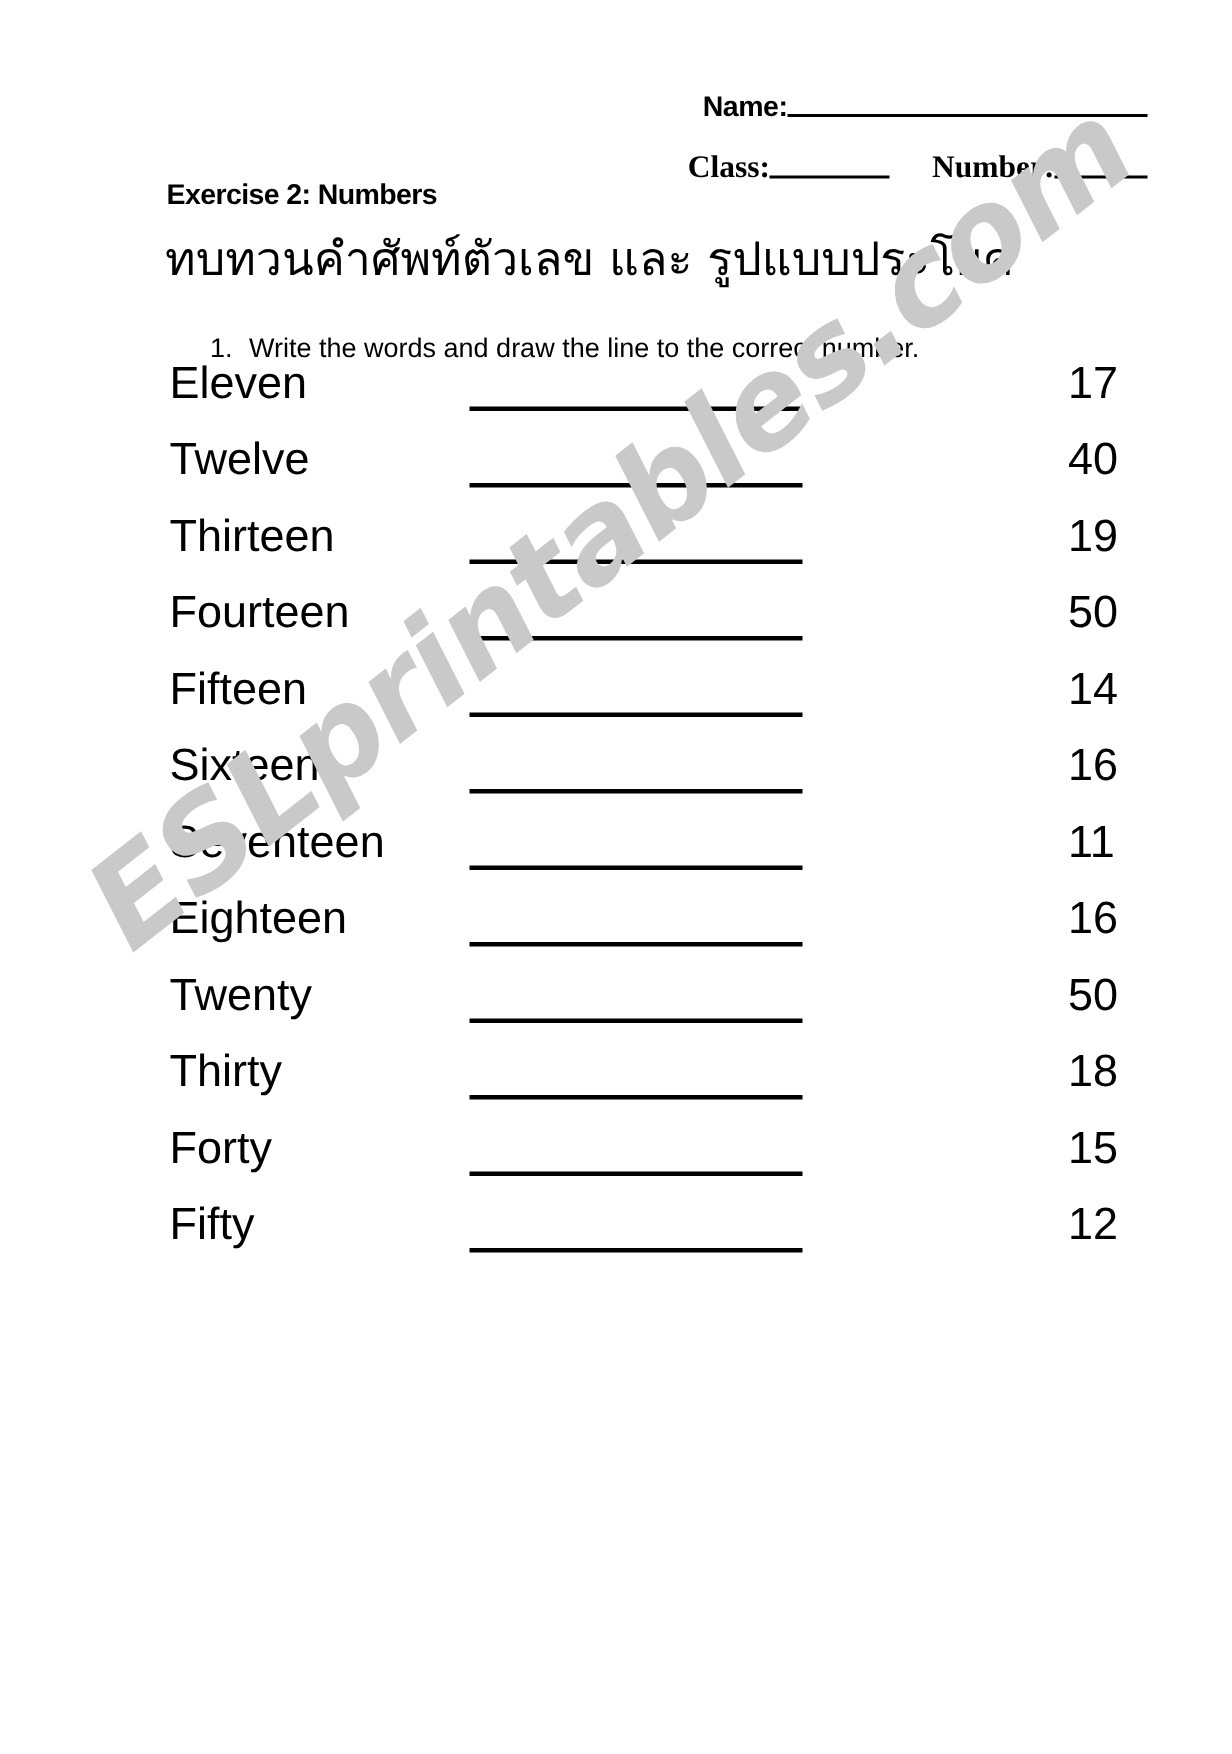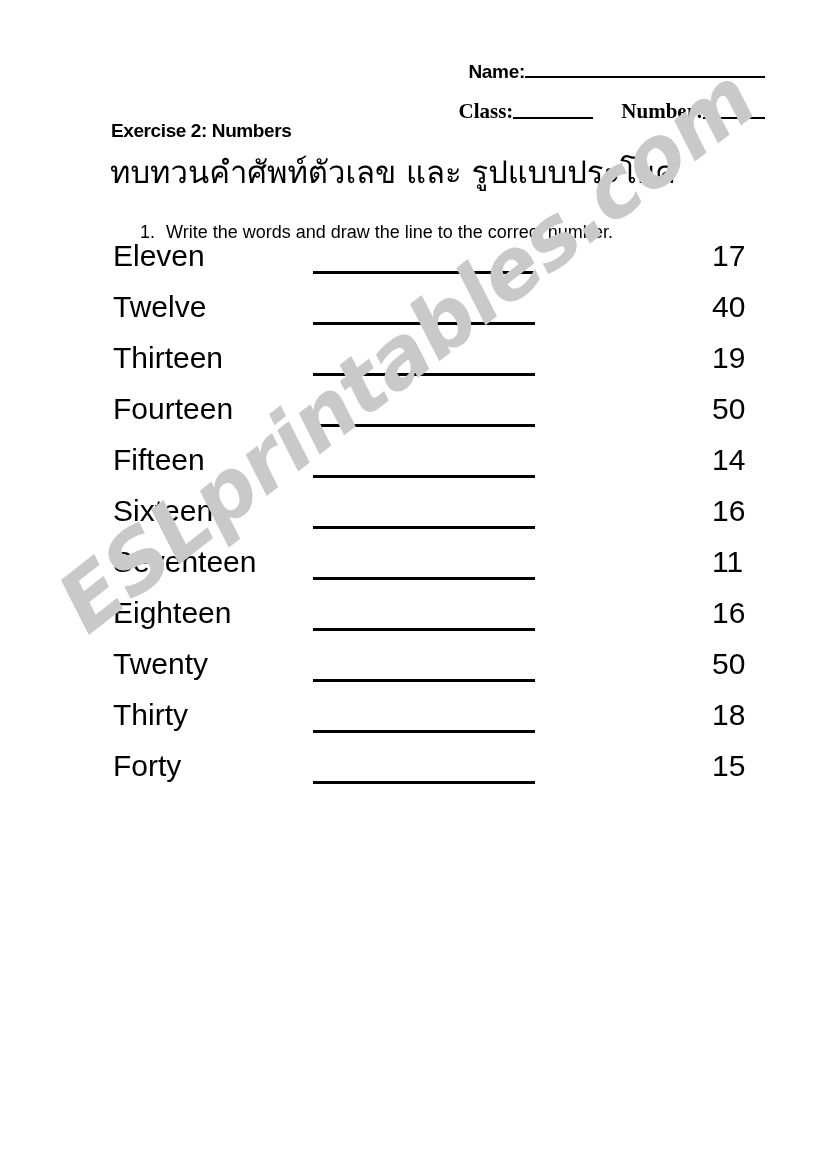--- a/index.html
+++ b/index.html
@@ -255,16 +255,21 @@
       <span class="answer-line"></span>
       <span class="number">18</span>
     </div>
 
     <div class="match-row">
       <span class="word">Forty</span>
       <span class="answer-line"></span>
       <span class="number">15</span>
     </div>
 
+    <div class="match-row">
+      <span class="word">Fifty</span>
+      <span class="answer-line"></span>
+      <span class="number">12</span>
+    </div>
 
   </div>
 
 </div>
 
 </body></html>

